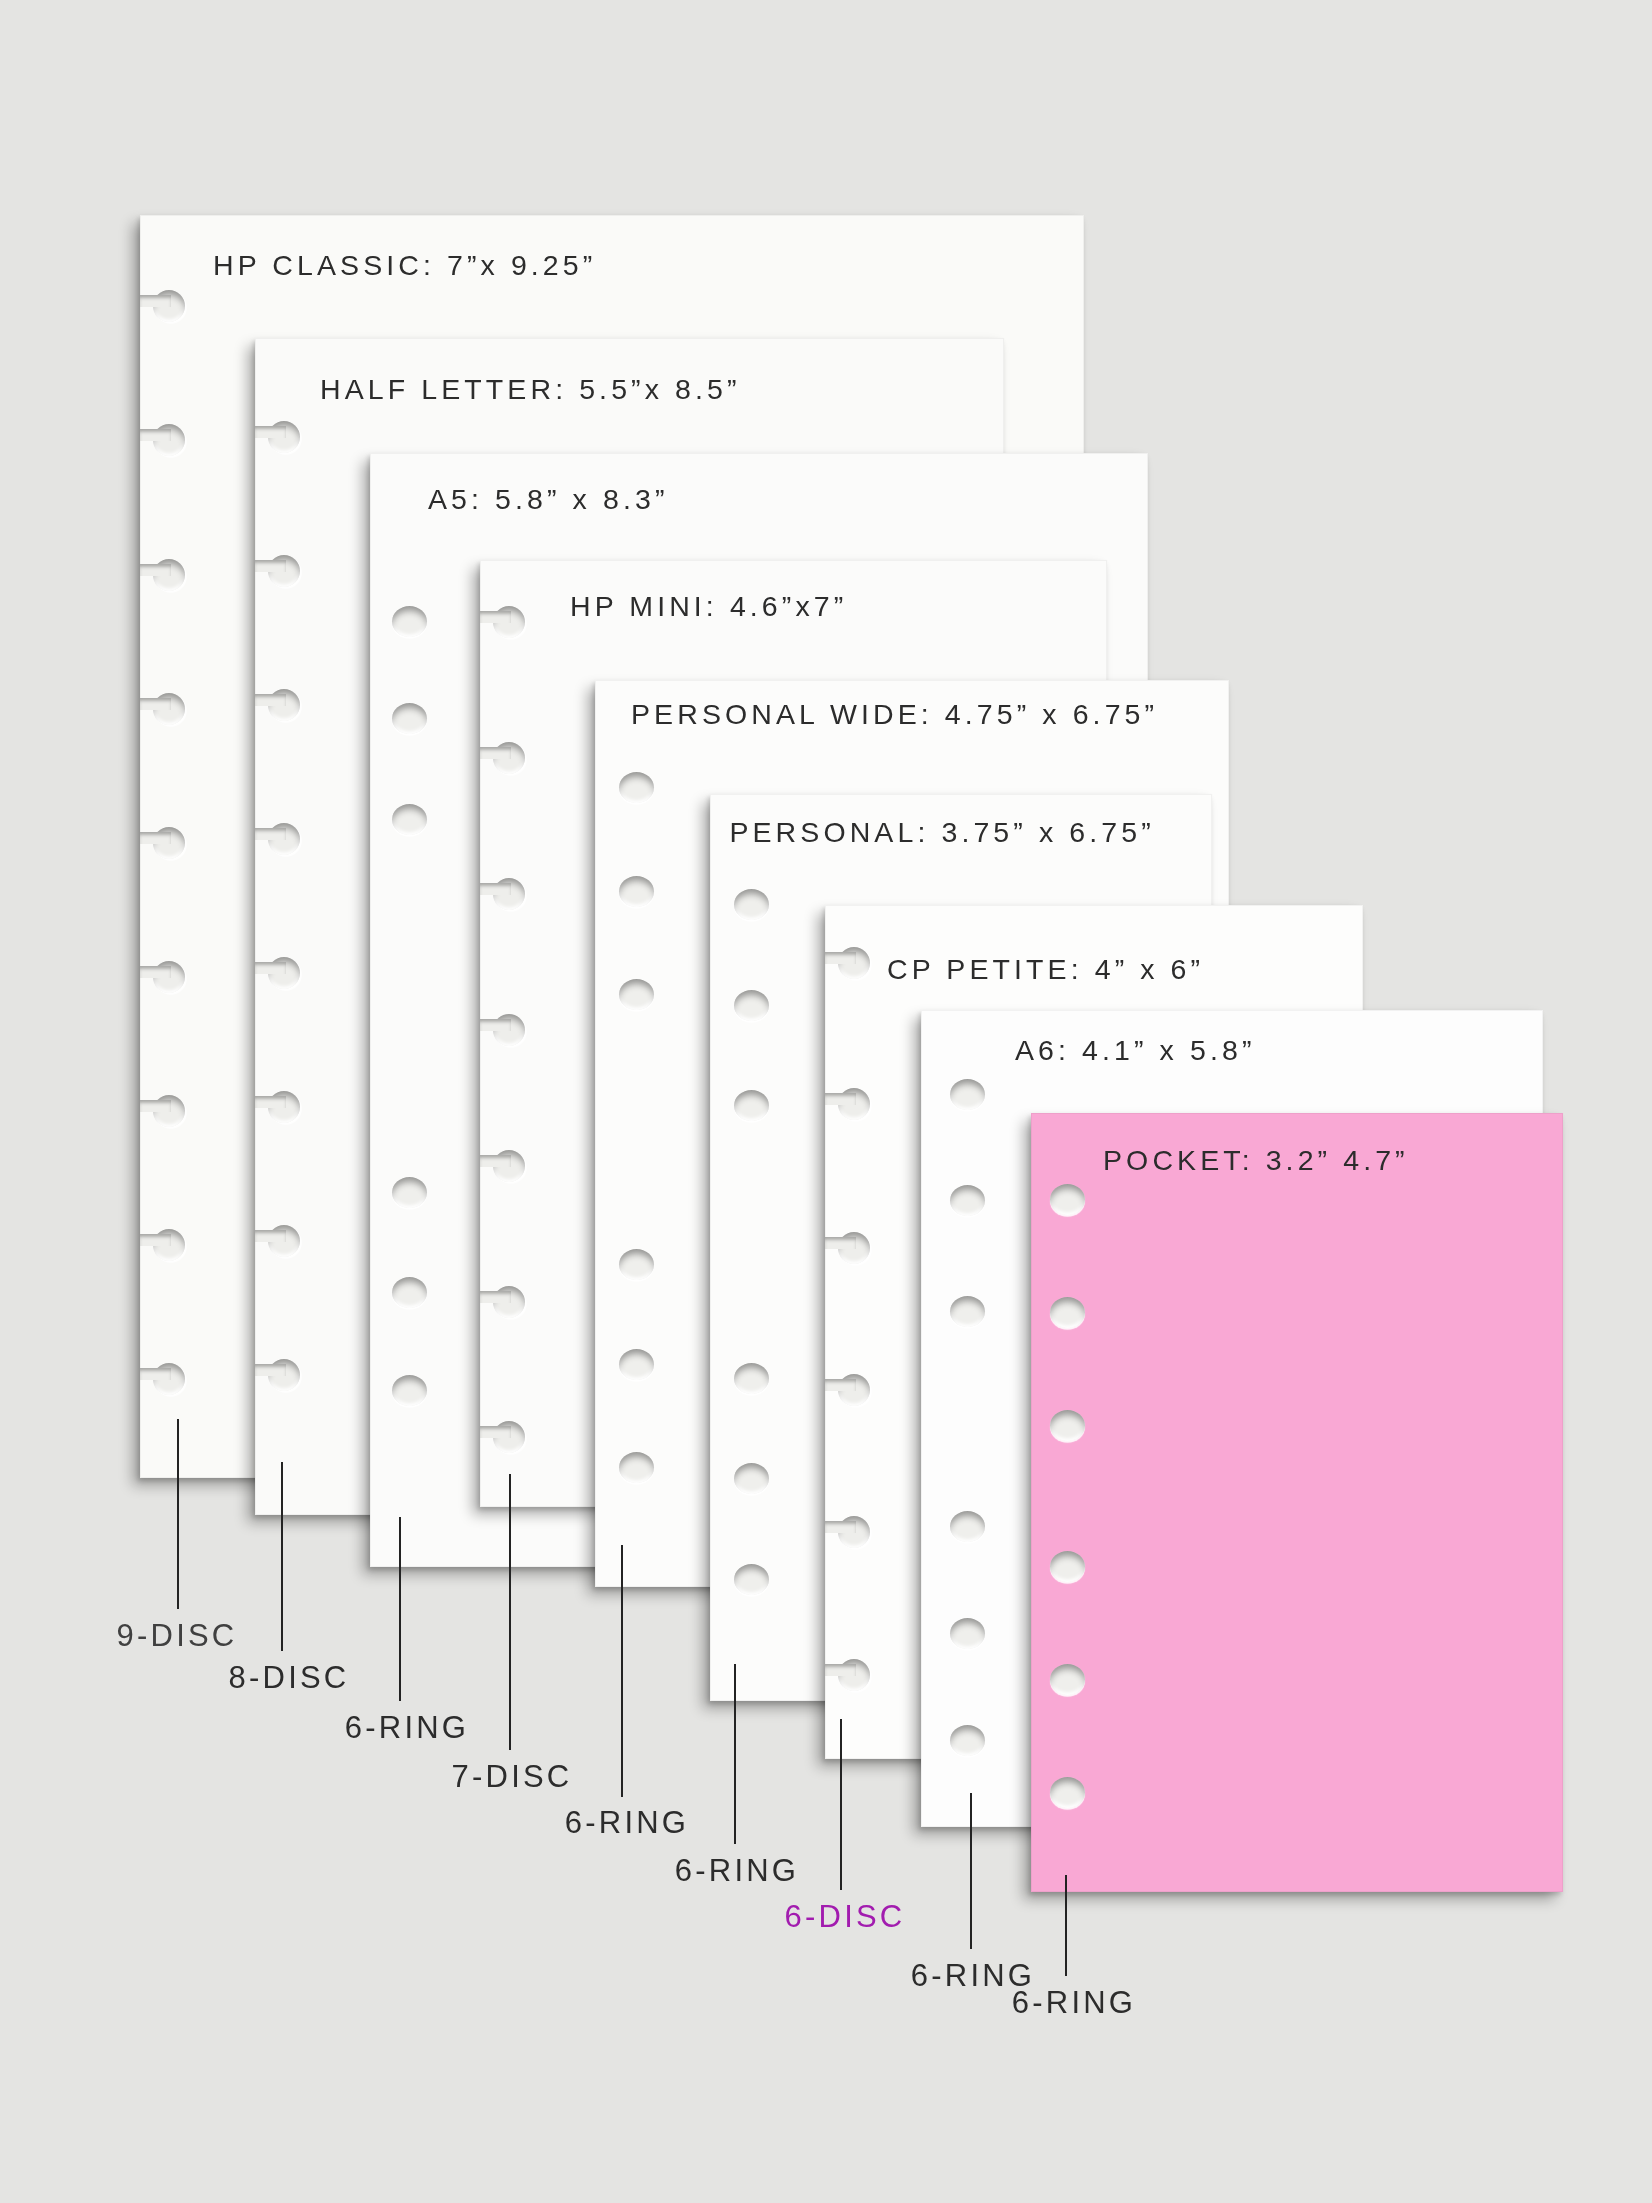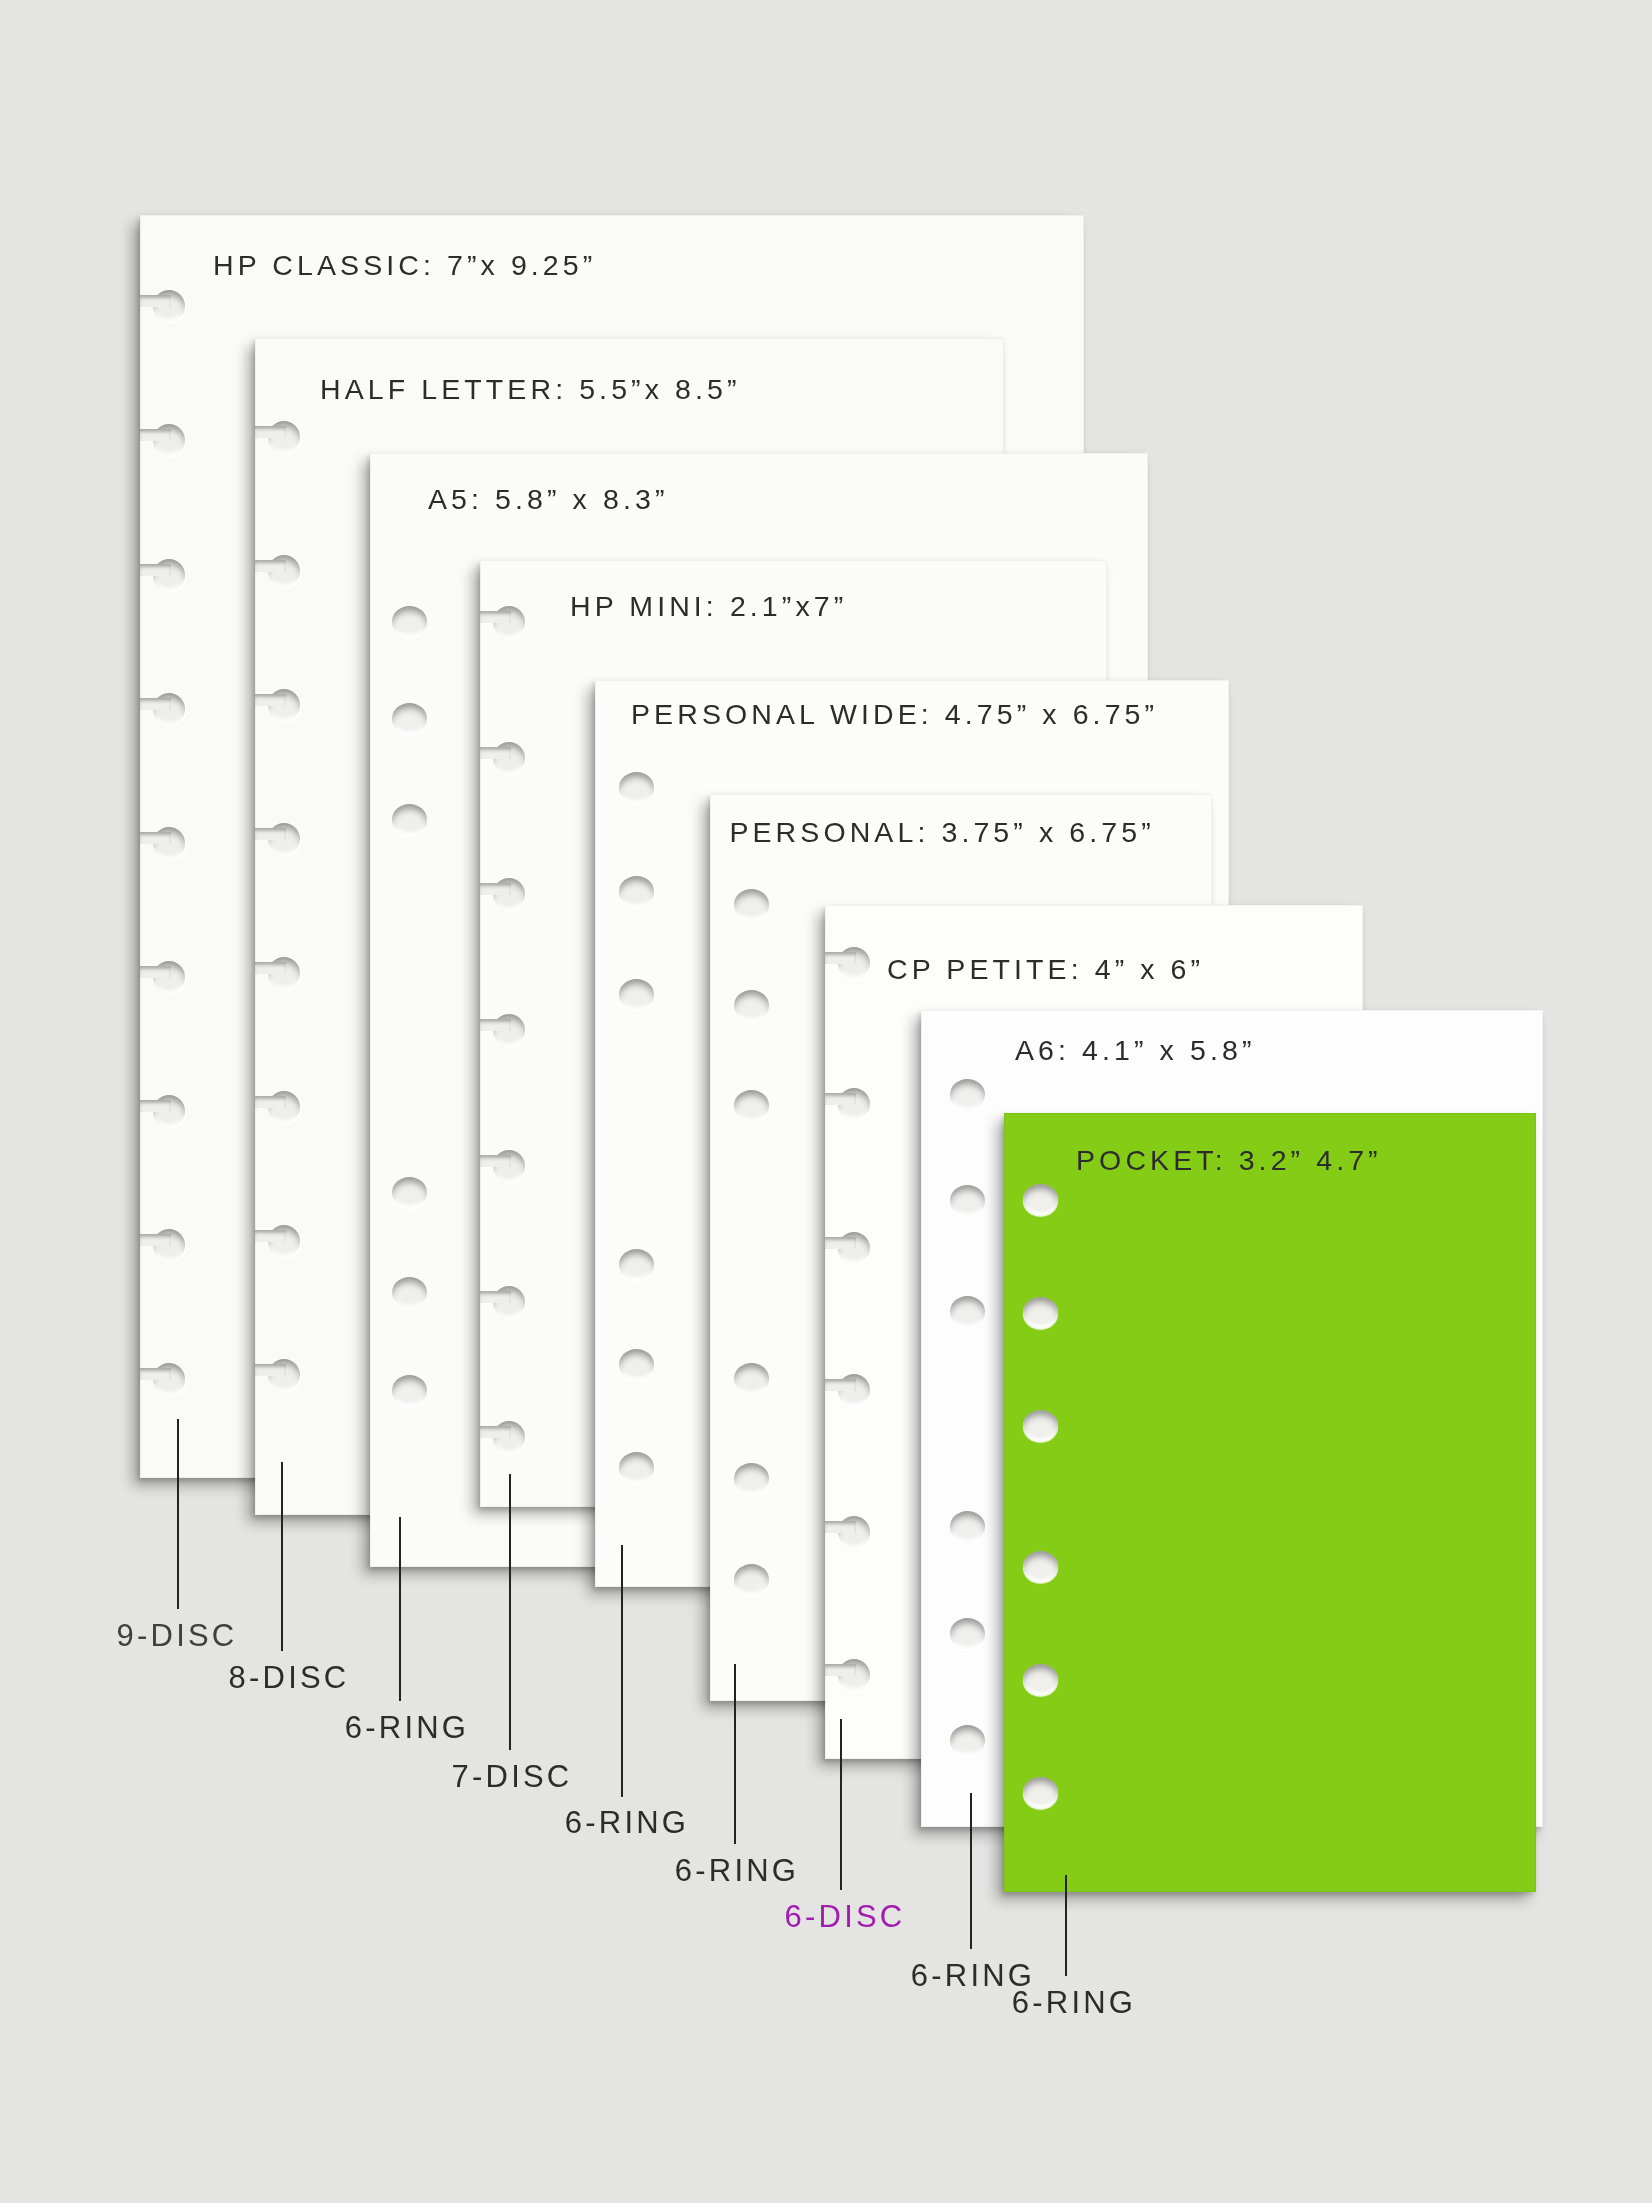--- a/index.html
+++ b/index.html
@@ -173,21 +173,21 @@
       <div class="ring-hole" style="left: 21px; top: 152px;"></div>
       <div class="ring-hole" style="left: 21px; top: 249px;"></div>
       <div class="ring-hole" style="left: 21px; top: 350px;"></div>
       <div class="ring-hole" style="left: 21px; top: 723px;"></div>
       <div class="ring-hole" style="left: 21px; top: 823px;"></div>
       <div class="ring-hole" style="left: 21px; top: 921px;"></div>
     </div>
     <div class="leader-line" style="left: 399px; top: 1517px; height: 184px; background: rgb(35, 35, 35);"></div>
     <span class="callout-label" style="left: 407px; top: 1710px; color: rgb(44, 44, 44);">6-RING</span>
     <div class="sheet" style="left: 480px; top: 560px; width: 627px; height: 947px; background: rgb(251, 251, 250); z-index: 4;">
-      <span class="sheet-label" style="left: 89px; top: 29px;">HP MINI: 2.1”x7”</span>
+      <span class="sheet-label" style="left: 89px; top: 29px;">HP MINI: 4.6”x7”</span>
       <div class="disc-notch" style="top: 45px;">
         <div class="disc-hole"></div>
         <div class="disc-slit"></div>
       </div>
       <div class="disc-notch" style="top: 181px;">
         <div class="disc-hole"></div>
         <div class="disc-slit"></div>
       </div>
       <div class="disc-notch" style="top: 317px;">
         <div class="disc-hole"></div>
@@ -267,21 +267,21 @@
       <span class="sheet-label" style="left: 93px; top: 23px;">A6: 4.1” x 5.8”</span>
       <div class="ring-hole" style="left: 27.5px; top: 68px;"></div>
       <div class="ring-hole" style="left: 27.5px; top: 174px;"></div>
       <div class="ring-hole" style="left: 27.5px; top: 285px;"></div>
       <div class="ring-hole" style="left: 27.5px; top: 500px;"></div>
       <div class="ring-hole" style="left: 27.5px; top: 607px;"></div>
       <div class="ring-hole" style="left: 27.5px; top: 714px;"></div>
     </div>
     <div class="leader-line" style="left: 970px; top: 1793px; height: 156px; background: rgb(35, 35, 35);"></div>
     <span class="callout-label" style="left: 973px; top: 1958px; color: rgb(44, 44, 44);">6-RING</span>
-    <div class="sheet" style="left: 1004px; top: 1113px; width: 532px; height: 779px; background: #84cc16; z-index: 9;">
+    <div class="sheet" style="left: 1031px; top: 1113px; width: 532px; height: 779px; background: #f9a8d4; z-index: 9;">
       <span class="sheet-label" style="left: 71px; top: 30px;">POCKET: 3.2” 4.7”</span>
       <div class="ring-hole" style="left: 18.4px; top: 70px;"></div>
       <div class="ring-hole" style="left: 18.4px; top: 183px;"></div>
       <div class="ring-hole" style="left: 18.4px; top: 296px;"></div>
       <div class="ring-hole" style="left: 18.4px; top: 437px;"></div>
       <div class="ring-hole" style="left: 18.4px; top: 550px;"></div>
       <div class="ring-hole" style="left: 18.4px; top: 663px;"></div>
     </div>
     <div class="leader-line" style="left: 1065px; top: 1875px; height: 101px; background: rgb(35, 35, 35);"></div>
     <span class="callout-label" style="left: 1074px; top: 1985px; color: rgb(44, 44, 44);">6-RING</span>

